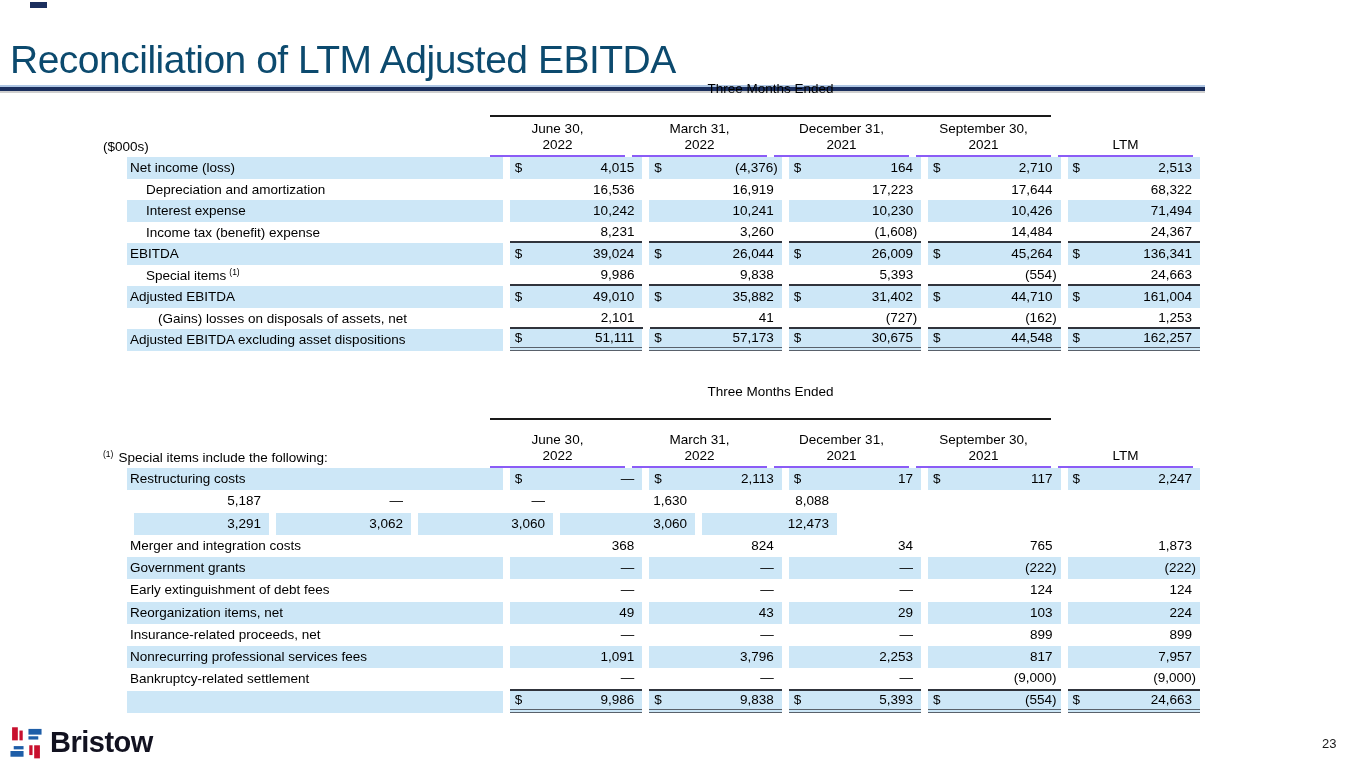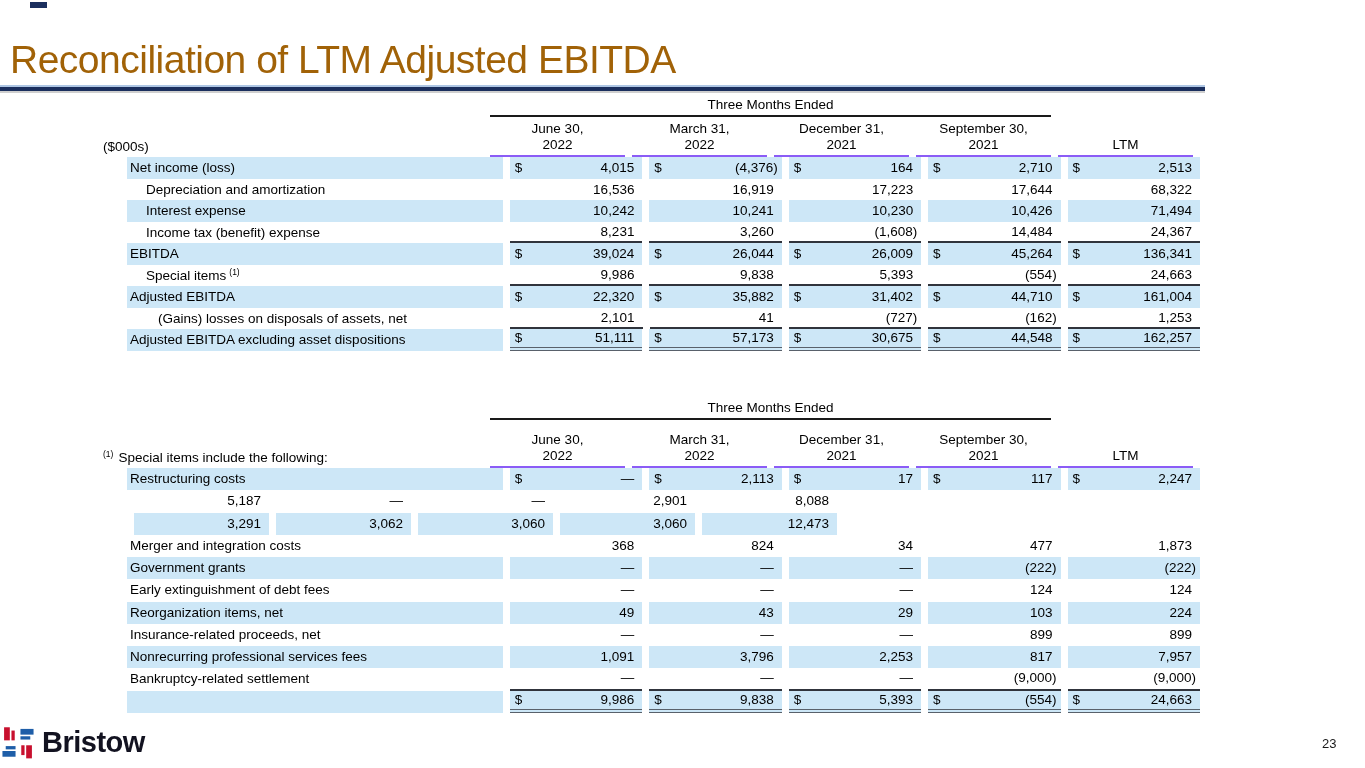--- a/index.html
+++ b/index.html
@@ -12,38 +12,38 @@
     overflow: hidden;
   }
 
   
   .accent-mark { position:absolute; left:30px; top:2px; width:17px; height:6px; background:#1B2F5E; }
 
   
   .slide-title {
     position:absolute; left:10px; top:40px;
     font-size:39px; line-height:1.0; letter-spacing:-0.5px;
-    color:#a16207; font-weight:400; white-space:nowrap;
+    color:#0c4a6e; font-weight:400; white-space:nowrap;
   }
   .title-rule {
     position:absolute; left:0; top:85px; width:1205px; height:8px;
     background:#1B2F5E;
     border-top:2px solid #AEC6E4;
     border-bottom:2px solid #cfcfcf;
   }
 
   
   .fintable { position:absolute; left:100px; width:1100px; font-size:13.5px; }
   #t1 { top:98px;  --rh:21.5px;  --sph:19px; --dhh:40px; }
   #t2 { top:395px; --rh:22.25px; --sph:25px; --dhh:48px; }
 
   .spanner-row { display:flex; height:var(--sph); align-items:flex-end; }
   .sp-spacer  { width:390px; }
   .spanner {
-    width:561px; text-align:center; padding-bottom:3px;
+    width:561px; text-align:center; padding-bottom:19px;
     border-bottom:2px solid #1a1a1a; font-size:13.5px;
   }
 
   .dates-row { display:flex; height:var(--dhh); align-items:flex-end; }
   .dates-row .c-label { padding-bottom:3px; }
   .hd {
     width:135px; margin-left:7px; text-align:center;
     line-height:16px; padding-bottom:2px;
     border-bottom:2px solid #8b5cf6;
   }
@@ -63,21 +63,21 @@
     width:135px; margin-left:7px;
     display:flex; justify-content:space-between; align-items:center;
   }
   .c-num .dollar { padding-left:5px; }
   .c-num .val { padding-right:8px; }
   .c-num .val.paren { padding-right:4px; }
   .c-num.rule { border-bottom:2px solid #30343C; }
   .c-num.dbl  { border-bottom:4px double #59616B; }
 
   
-  .logo { position:absolute; left:0; top:722px; display:flex; align-items:center; }
+  .logo { position:absolute; left:8px; top:722px; display:flex; align-items:center; }
   .logo-icon { width:36px; height:40px; }
   .logo-text {
     margin-left:6px; font-size:29px; font-weight:bold; color:#121220;
     letter-spacing:-0.5px;
   }
   .page-number { position:absolute; left:1322px; top:736px; font-size:13px; color:#1a1a1a; }
 </style>
 </head>
 <body>
 
@@ -235,21 +235,21 @@
         </div>
         <div class="c-num rule">
           <span class="dollar"></span>
           <span class="val">24,663</span>
         </div>
       </div>
       <div class="row band">
         <div class="c-label ind0">Adjusted EBITDA</div>
         <div class="c-num">
           <span class="dollar">$</span>
-          <span class="val">22,320</span>
+          <span class="val">49,010</span>
         </div>
         <div class="c-num">
           <span class="dollar">$</span>
           <span class="val">35,882</span>
         </div>
         <div class="c-num">
           <span class="dollar">$</span>
           <span class="val">31,402</span>
         </div>
         <div class="c-num">
@@ -355,21 +355,21 @@
         <div class="c-num">
           <span class="dollar"></span>
           <span class="val">—</span>
         </div>
         <div class="c-num">
           <span class="dollar"></span>
           <span class="val">—</span>
         </div>
         <div class="c-num">
           <span class="dollar"></span>
-          <span class="val">2,901</span>
+          <span class="val">1,630</span>
         </div>
         <div class="c-num">
           <span class="dollar"></span>
           <span class="val">8,088</span>
         </div>
       </div>
       <div class="row band">
         <div class="c-num">
           <span class="dollar"></span>
           <span class="val">3,291</span>
@@ -400,21 +400,21 @@
         <div class="c-num">
           <span class="dollar"></span>
           <span class="val">824</span>
         </div>
         <div class="c-num">
           <span class="dollar"></span>
           <span class="val">34</span>
         </div>
         <div class="c-num">
           <span class="dollar"></span>
-          <span class="val">477</span>
+          <span class="val">765</span>
         </div>
         <div class="c-num">
           <span class="dollar"></span>
           <span class="val">1,873</span>
         </div>
       </div>
       <div class="row band">
         <div class="c-label ind0">Government grants</div>
         <div class="c-num">
           <span class="dollar"></span>

